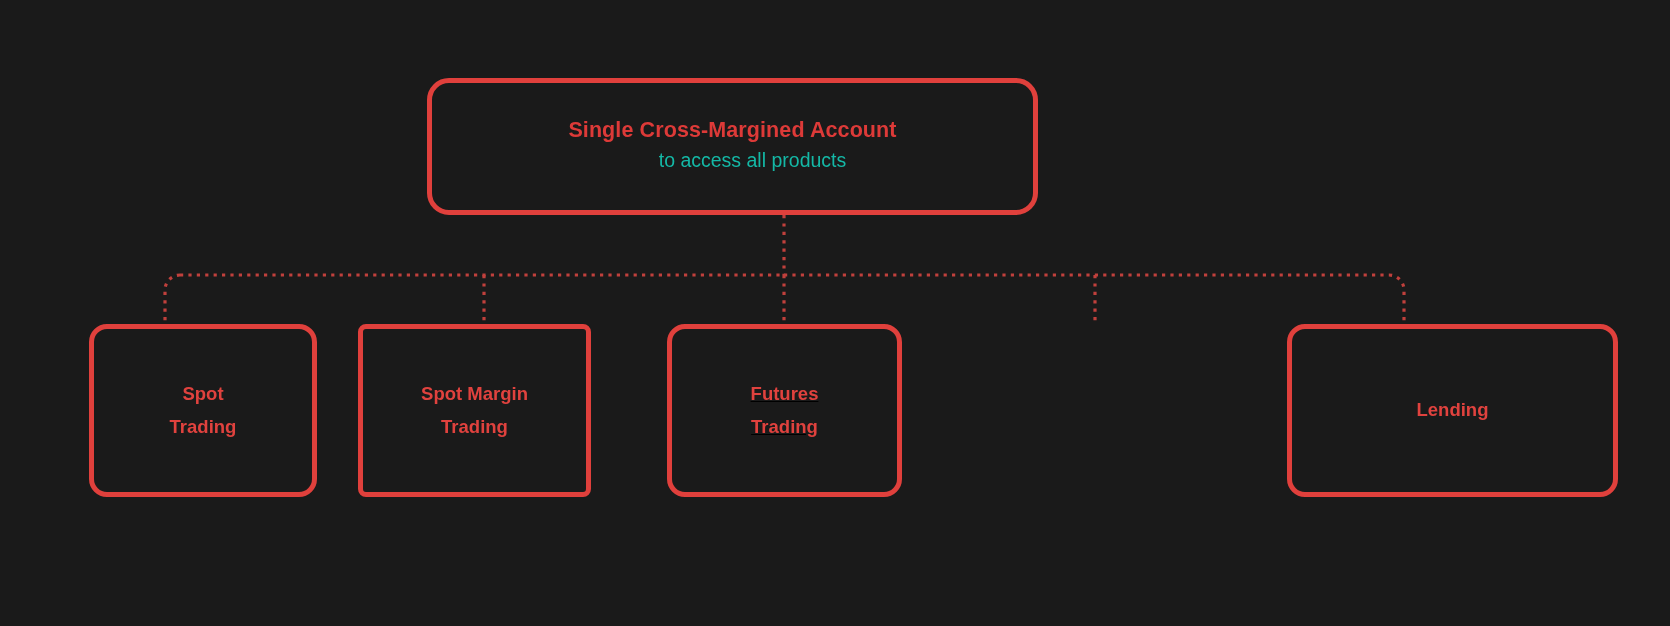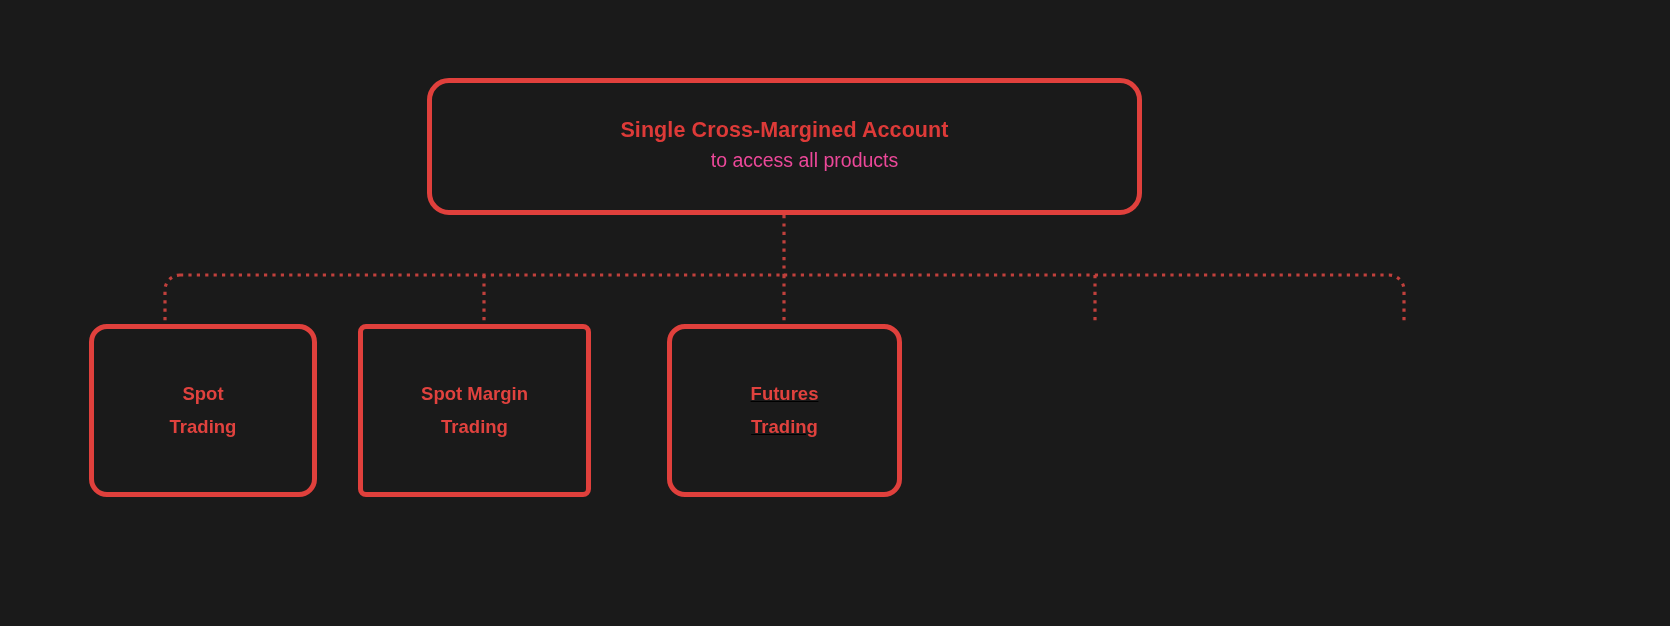--- a/index.html
+++ b/index.html
@@ -36,35 +36,35 @@
     background: #1a1a1a;
     display: flex;
     flex-direction: column;
     align-items: center;
     justify-content: center;
     text-align: center;
   }
   #root-node {
     left: 427px;
     top: 78px;
-    width: 715px;
+    width: 611px;
     height: 137px;
     border-radius: 22px;
   }
   #root-title {
     font-size: 21.5px;
     font-weight: bold;
     color: #dd3a38;
     letter-spacing: 0.1px;
     line-height: 1.2;
   }
   #root-subtitle {
     font-size: 19.5px;
     font-weight: normal;
-    color: #ec4899;
+    color: #14b8a6;
     line-height: 1.5;
     margin-top: 2px;
     margin-left: 40px;
   }
   .leaf-node {
     top: 324px;
     height: 173px;
     border-radius: 18px;
   }
   .leaf-label {
@@ -107,14 +107,17 @@
     <div class="leaf-label">Spot Margin
 Trading</div>
   </div>
 
   <div class="node-box leaf-node" id="leaf-node-2" style="left:667px; width:235px;text-decoration:underline;">
     <div class="leaf-label">Futures
 Trading</div>
   </div>
 
 
+  <div class="node-box leaf-node" id="leaf-node-4" style="left:1287px; width:331px;">
+    <div class="leaf-label">Lending</div>
+  </div>
 
 </div>
 
 </body></html>

